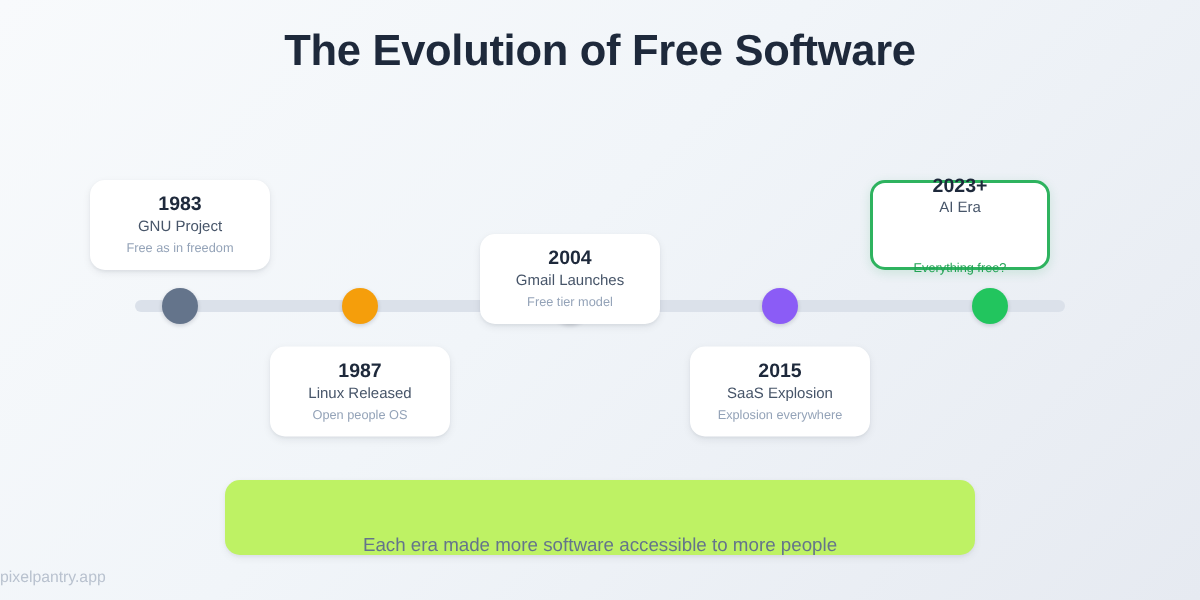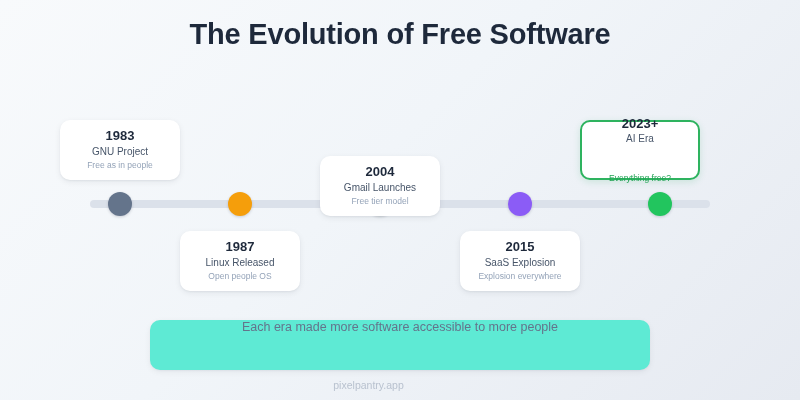--- a/index.html
+++ b/index.html
@@ -92,41 +92,40 @@
     margin-top: 25px;
   }
 
   
   .banner {
     position: absolute;
     left: 150px;
     top: 320px;
     width: 500px;
     height: 50px;
-    background: #5eead4;
+    background: #bef264;
     border-radius: 10px;
     box-shadow: 0 2px 6px rgba(15, 23, 42, 0.06),
                 0 1px 2px rgba(15, 23, 42, 0.04);
     display: flex;
-    align-items: flex-start;
+    align-items: flex-end;
     justify-content: center;
     box-sizing: border-box;
   }
   .banner-text {
     font-size: 12.5px;
     color: #64748b;
   }
 
   
   .watermark {
     position: absolute;
     left: 0;
     top: 379px;
     width: 737px;
-    text-align: center;
     font-size: 10.5px;
     color: #b9c2cf;
   }
 </style>
 </head>
 <body>
 
 <div class="canvas">
 
   <div class="title">The Evolution of Free Software</div>
@@ -135,21 +134,21 @@
 
   <div class="dot" style="left: 108px; background: rgb(100, 116, 139);"></div>
   <div class="dot" style="left: 228px; background: rgb(245, 158, 11);"></div>
   <div class="dot" style="left: 368px; background: rgb(59, 130, 246);"></div>
   <div class="dot" style="left: 508px; background: rgb(139, 92, 246);"></div>
   <div class="dot" style="left: 648px; background: rgb(34, 197, 94);"></div>
 
   <div class="card" style="left:60px; top:120px;">
     <div class="year">1983</div>
     <div class="label">GNU Project</div>
-    <div class="note">Free as in people</div>
+    <div class="note">Free as in freedom</div>
   </div>
 
   <div class="card" style="left:320px; top:120px;margin-top:36px;">
     <div class="year">2004</div>
     <div class="label">Gmail Launches</div>
     <div class="note">Free tier model</div>
   </div>
 
   <div class="card highlight" style="left:580px; top:120px;">
     <div class="year">2023+</div>

